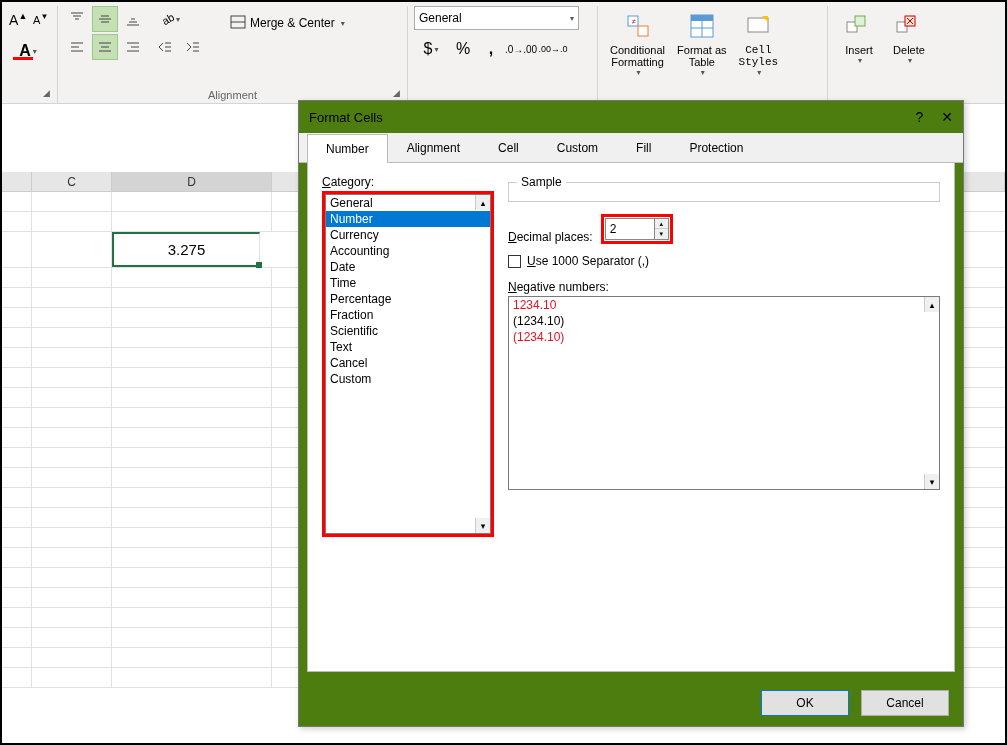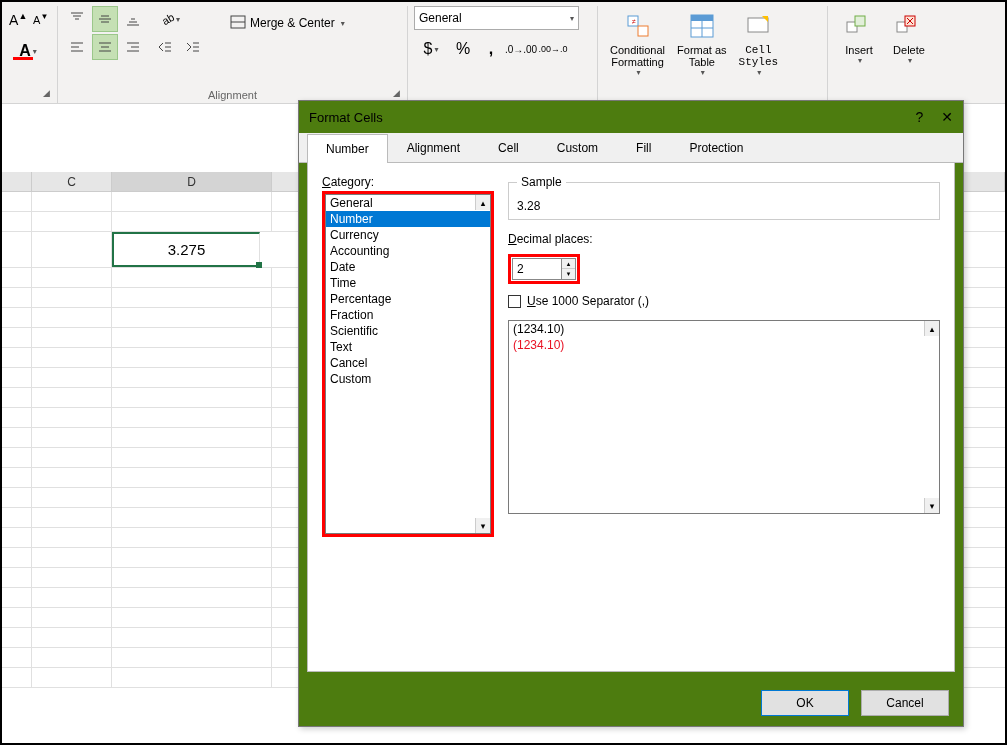--- a/index.html
+++ b/index.html
@@ -52,21 +52,21 @@
 .cat-list .scroll-arrow { position:absolute; right:0; width:15px; height:15px; background:#f0f0f0; border-left:1px solid #ccc; font-size:9px; display:flex; align-items:center; justify-content:center; }
 .cat-list ul { list-style:none; }
 .cat-list li { font-size: 12px; padding: 0px 4px; line-height: 16px; cursor:pointer; }
 .cat-list li.sel { background: #0078d4; color: #fff; }
 .highlight-red { border: 3px solid #f00; padding: 0 0 0 0; }
 
 .right-col { flex:1; }
 .sample-box { border: 1px solid #ccc; padding: 6px 8px; margin-bottom: 12px; position:relative; }
 .sample-box legend { font-size:12px; padding: 0 4px; }
 .sample-val { font-size: 12px; margin-top: 4px; }
-.dec-row { display:flex; align-items:flex-start; gap: 8px; font-size:12px; margin-bottom:10px;flex-direction:column; }
+.dec-row { display:flex; align-items:flex-end; gap: 8px; font-size:12px; margin-bottom:10px; }
 .spinner { display:flex; align-items:center; border:1px solid #888; height:22px; }
 .spinner input { width: 48px; height: 20px; border:none; padding: 0 4px; font-size:12px; outline:none; }
 .spinner .spins { display:flex; flex-direction:column; width:14px; border-left:1px solid #888; }
 .spinner .spins span { height:10px; font-size:7px; text-align:center; line-height:10px; background:#f0f0f0; cursor:pointer; border-bottom:1px solid #ccc; }
 .chk-row { display:flex; align-items:center; gap:6px; font-size:12px; margin-bottom:12px; }
 .chk-box { width:13px; height:13px; border:1px solid #333; display:inline-block; }
 .neg-list { border: 1px solid #7a7a7a; height: 194px; overflow:hidden; position:relative; background:#fff; }
 .neg-list ul { list-style:none; }
 .neg-list li { font-size:12px; padding: 0 4px; line-height:16px; cursor:pointer; }
 .neg-list li.sel { background:#0078d4; color:#fff; }
@@ -449,41 +449,42 @@
               <li>Cancel</li>
               <li>Custom</li>
             </ul>
             <span class="scroll-arrow" style="bottom:0;">▾</span>
           </div>
         </div>
       </div>
       <div class="right-col">
         <fieldset class="sample-box">
           <legend>Sample</legend>
-          <div class="sample-val">3.28</div>
         </fieldset>
         <div class="dec-row">
           <span><u>D</u>ecimal places:</span>
           <span class="highlight-red" style="padding:1px;">
             <span class="spinner">
               <input type="text" value="2" style="">
               <span class="spins">
                 <span>▴</span>
                 <span style="border-bottom:none;">▾</span>
               </span>
             </span>
           </span>
         </div>
         <div class="chk-row">
           <span class="chk-box"></span>
           <span><u>U</u>se 1000 Separator (,)</span>
         </div>
+        <div class="field-label"><u>N</u>egative numbers:</div>
         <div class="neg-list">
           <span class="scroll-arrow-n" style="top:0;">▴</span>
           <ul>
+            <li class="red">1234.10</li>
             <li>(1234.10)</li>
             <li class="red">(1234.10)</li>
           </ul>
           <span class="scroll-arrow-n" style="bottom:0;">▾</span>
         </div>
       </div>
     </div>
   </div>
   <div class="dlg-footer">
     <button class="dlg-btn primary">OK</button>

